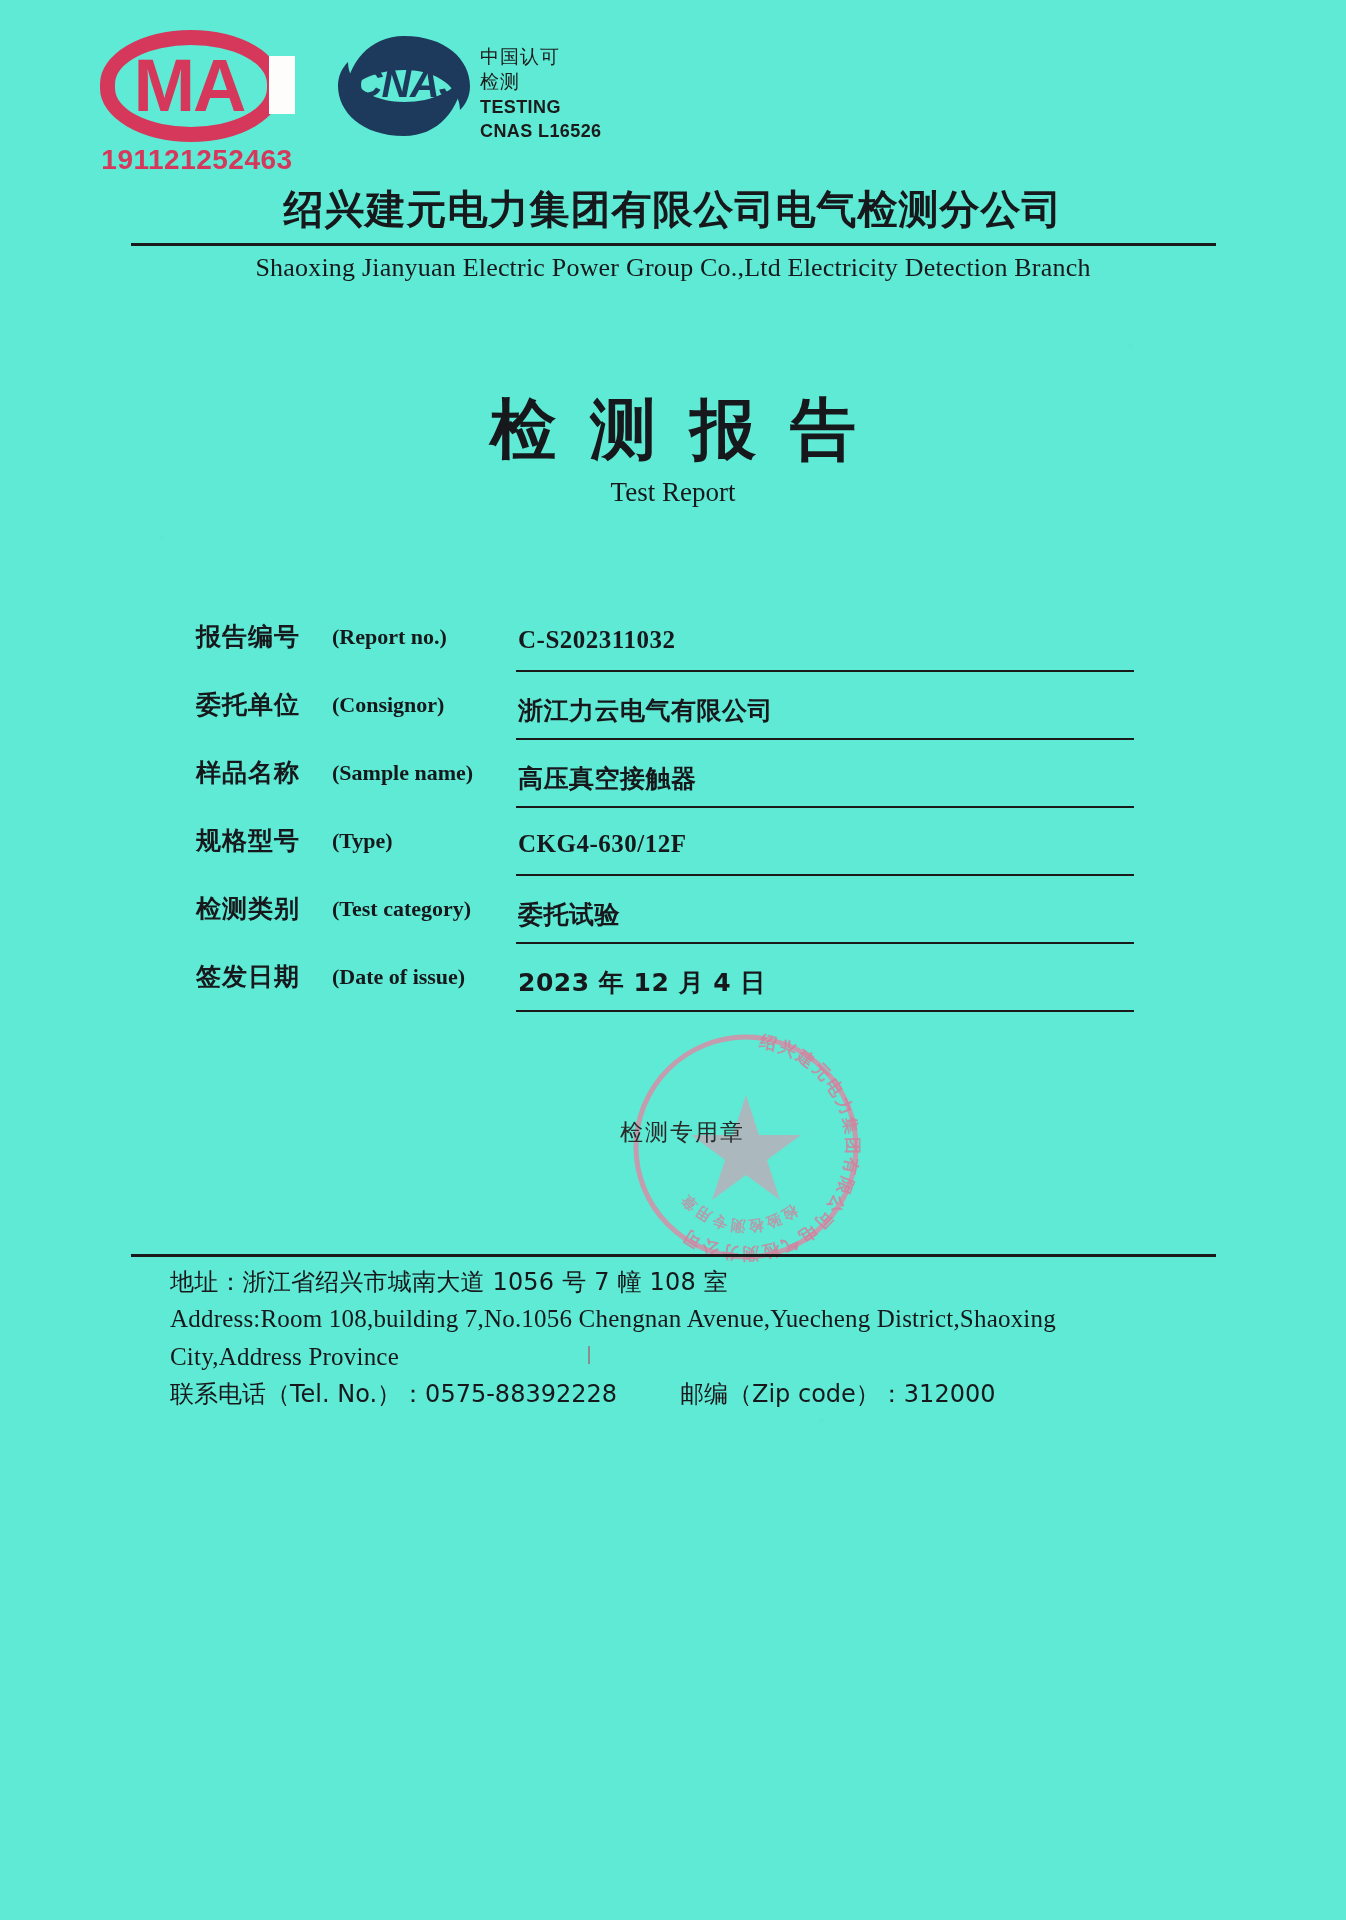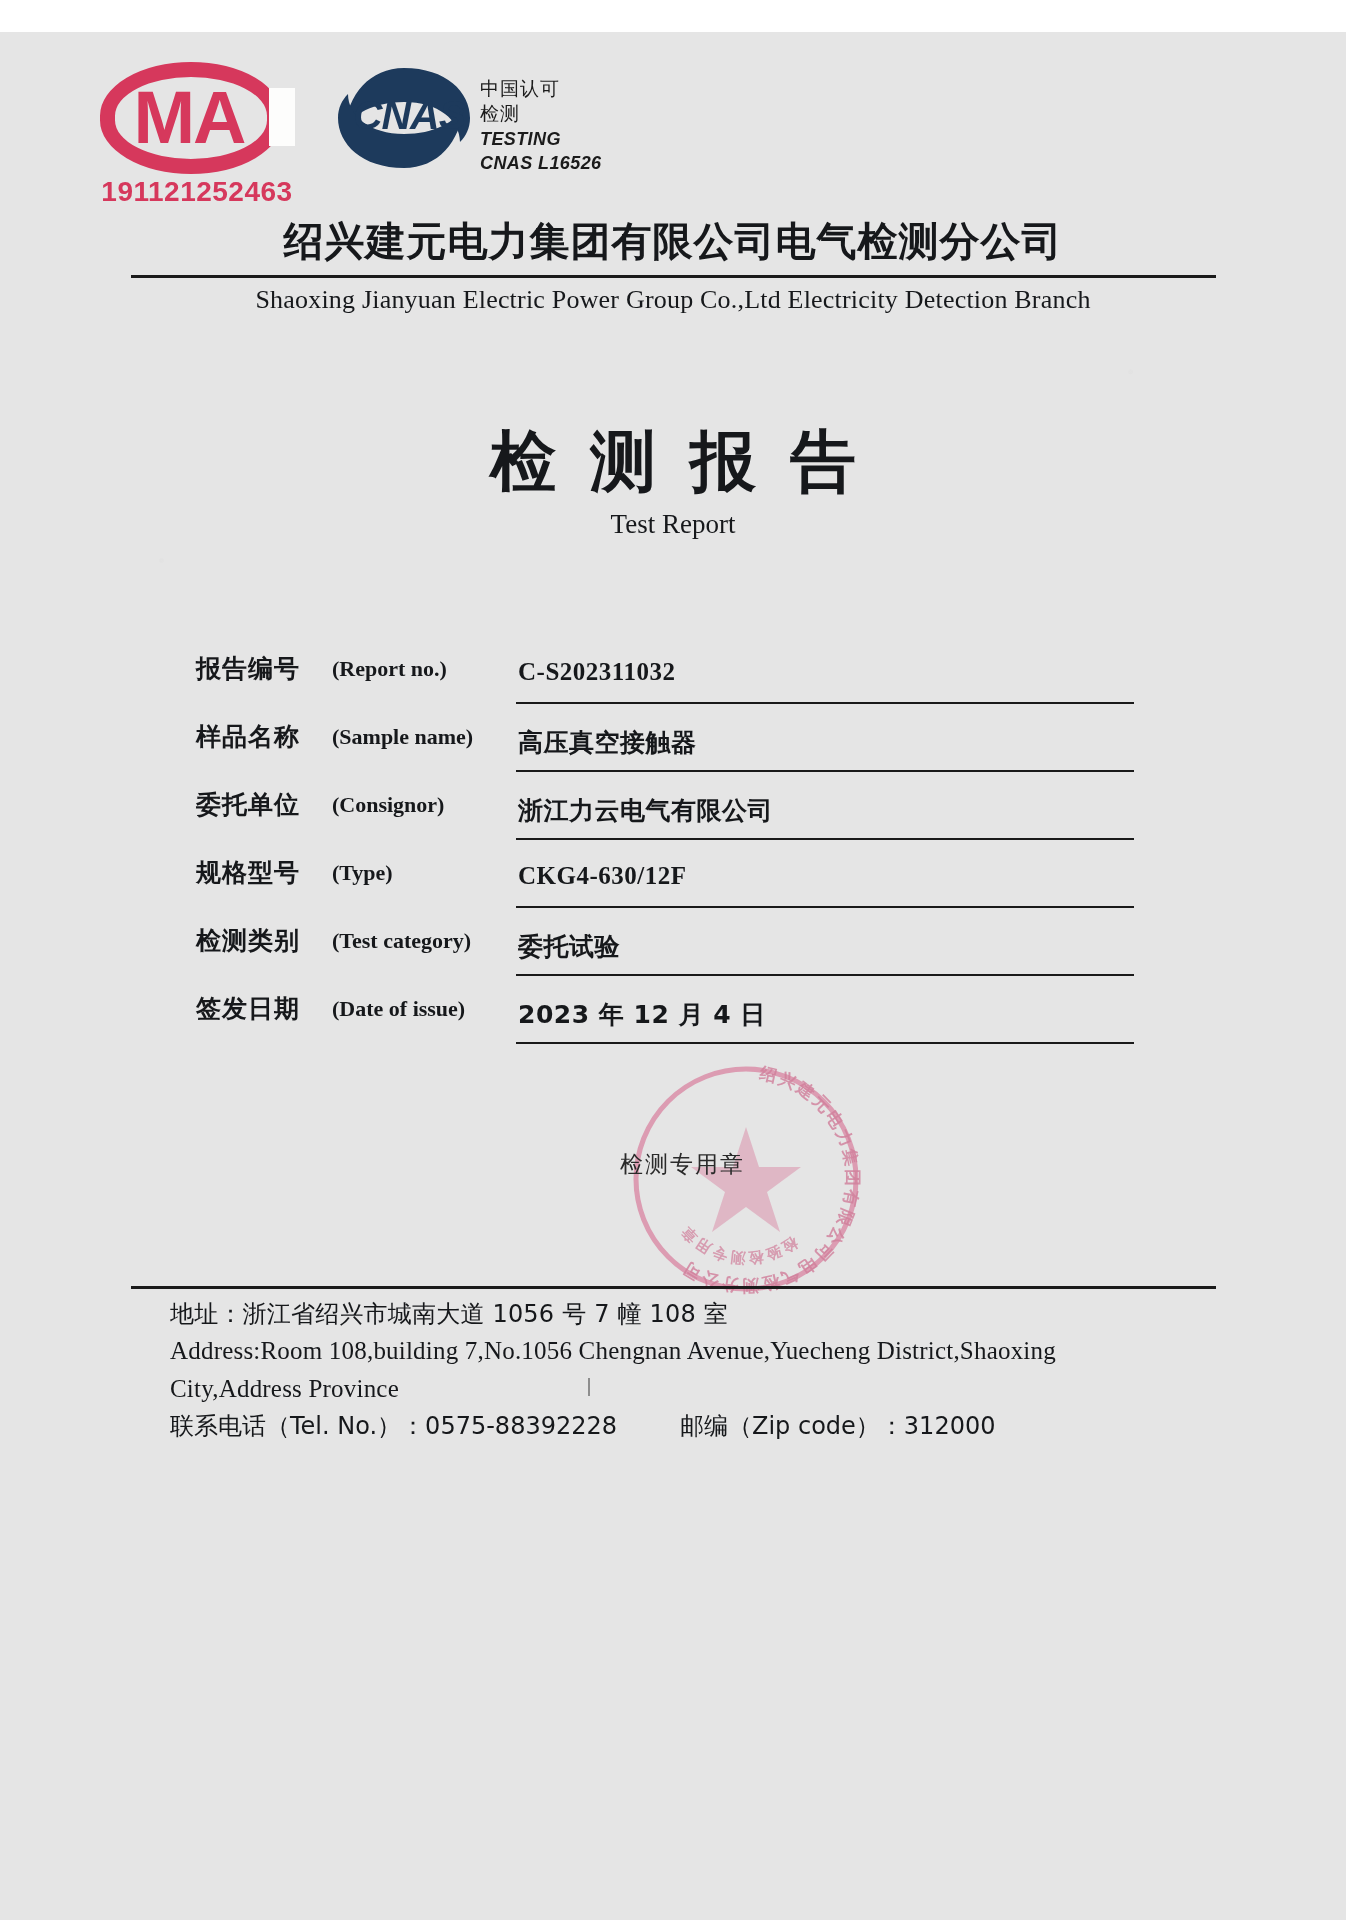--- a/index.html
+++ b/index.html
@@ -12,22 +12,21 @@
     height: 1920px;
     position: relative;
     font-family: "Liberation Serif", "DejaVu Serif", serif;
     color: #15171a;
     overflow: hidden;
   }
 
   .page {
     position: absolute;
     inset: 0;
-    background: #e5e5e5;
-    margin-top: 32px;
+    background: #5eead4;
   }
 
   
   .paper-grain {
     position: absolute;
     inset: 0;
     pointer-events: none;
     background:
       radial-gradient(circle at 12% 28%, rgba(0,0,0,0.012) 0 2px, transparent 3px),
       radial-gradient(circle at 61% 74%, rgba(0,0,0,0.010) 0 2px, transparent 3px),
@@ -133,21 +132,20 @@
     line-height: 1.34;
   }
   .cnas-side .cn {
     font-size: 19px;
     letter-spacing: 1px;
   }
   .cnas-side .en {
     font-size: 18px;
     font-weight: 700;
     letter-spacing: 0.4px;
-    font-style: italic;
   }
 
   
   .org-cn {
     position: absolute;
     top: 182px;
     left: 0;
     width: 100%;
     text-align: center;
     font-family: "DejaVu Sans", "Liberation Sans", sans-serif;
@@ -368,29 +366,29 @@
 
   <div class="fields">
 
     <div class="field-row">
       <div class="f-label-cn">报告编号</div>
       <div class="f-label-en">(Report no.)</div>
       <div class="f-value serif-val">C-S202311032</div>
     </div>
 
     <div class="field-row">
+      <div class="f-label-cn">委托单位</div>
+      <div class="f-label-en">(Consignor)</div>
+      <div class="f-value">浙江力云电气有限公司</div>
+    </div>
+
+    <div class="field-row">
       <div class="f-label-cn">样品名称</div>
       <div class="f-label-en">(Sample name)</div>
       <div class="f-value">高压真空接触器</div>
-    </div>
-
-    <div class="field-row">
-      <div class="f-label-cn">委托单位</div>
-      <div class="f-label-en">(Consignor)</div>
-      <div class="f-value">浙江力云电气有限公司</div>
     </div>
 
     <div class="field-row">
       <div class="f-label-cn">规格型号</div>
       <div class="f-label-en">(Type)</div>
       <div class="f-value serif-val">CKG4-630/12F</div>
     </div>
 
     <div class="field-row">
       <div class="f-label-cn">检测类别</div>

